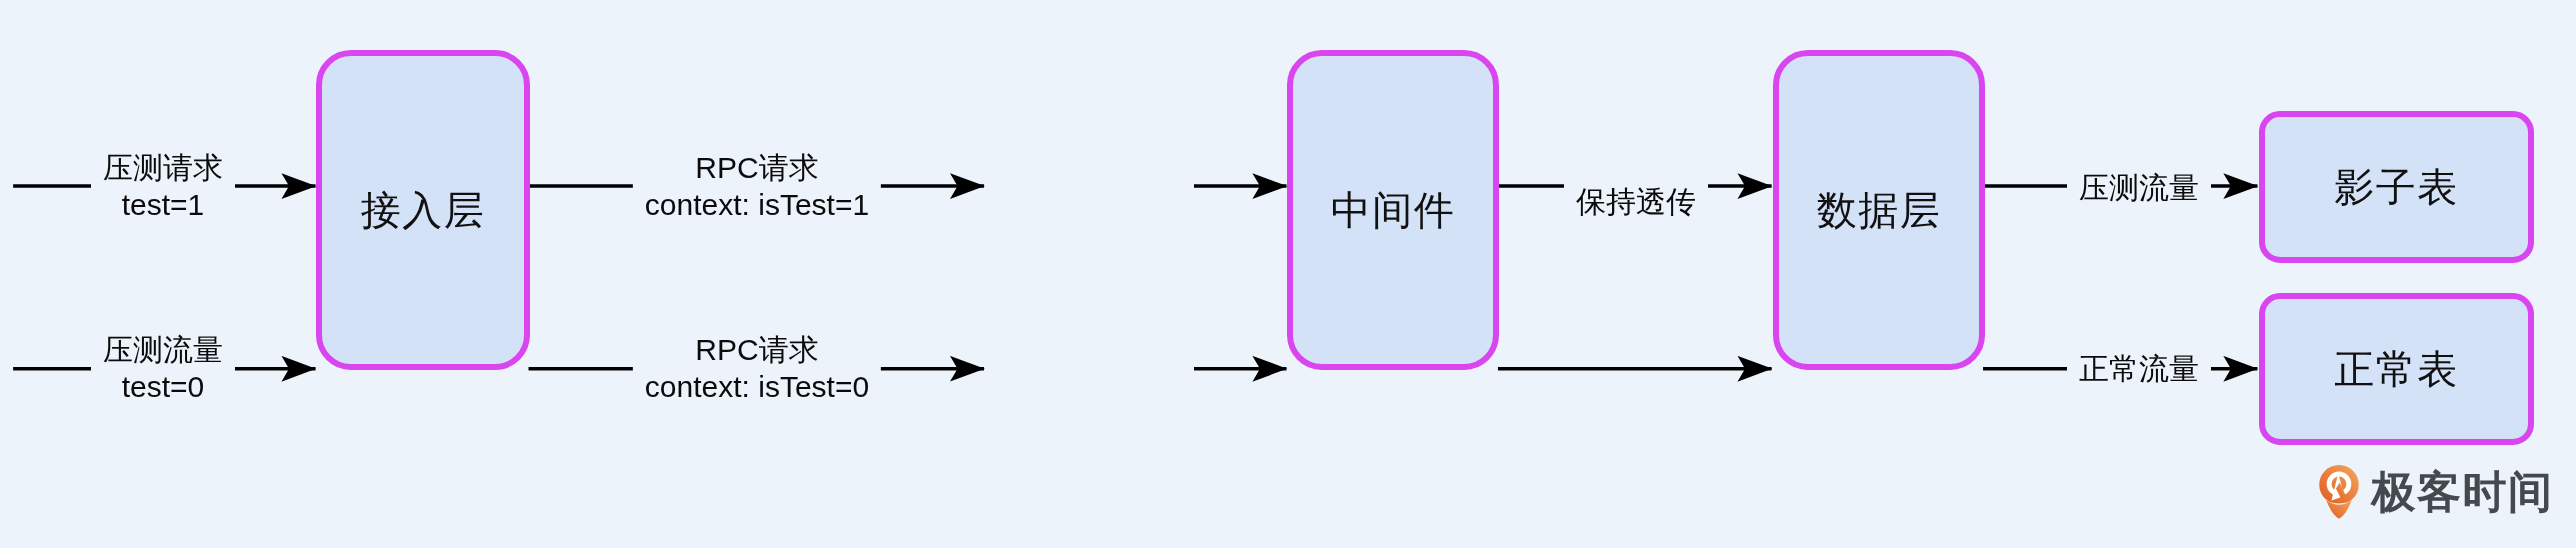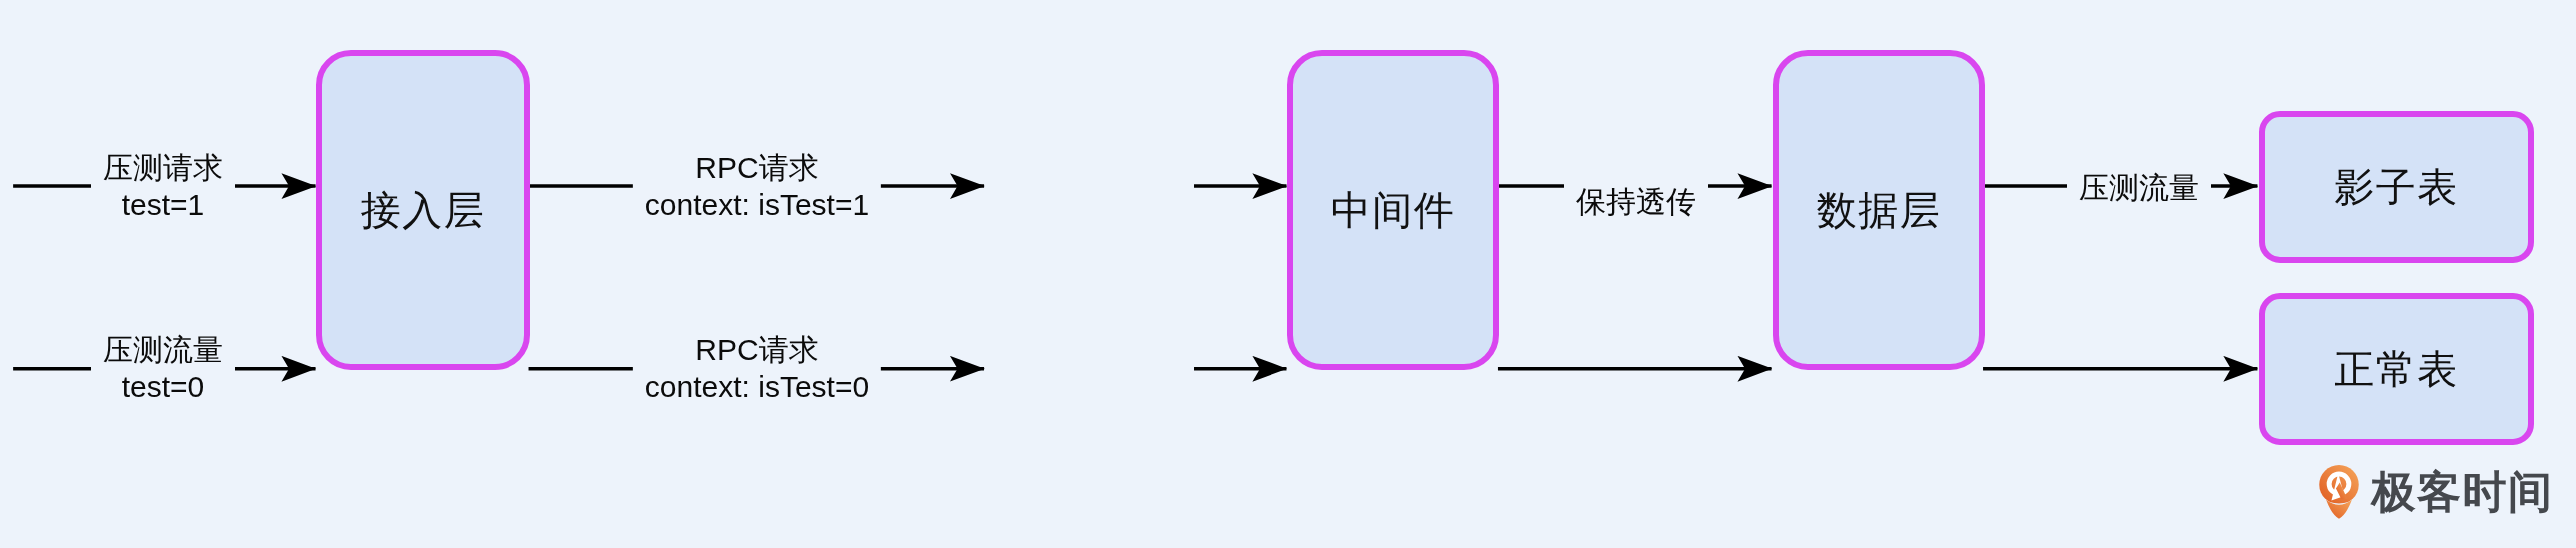--- a/index.html
+++ b/index.html
@@ -79,20 +79,23 @@
   <div class="edge-label" style="left:757px;top:369px;">
     <span>RPC请求</span>
     <span>context: isTest=0</span>
   </div>
   <div class="edge-label" style="left:1636px;top:186px;margin-top:16px;">
     <span>保持透传</span>
   </div>
   <div class="edge-label" style="left:2139px;top:188px;">
     <span>压测流量</span>
   </div>
+  <div class="edge-label" style="left:2139px;top:369px;">
+    <span>正常流量</span>
+  </div>
 
   <div class="logo">
     <svg width="44" height="58" viewBox="0 0 58 76" xmlns="http://www.w3.org/2000/svg">
       <defs>
         <linearGradient id="lg" x1="1" y1="0" x2="0" y2="1">
           <stop offset="0" stop-color="#f6a75c"></stop>
           <stop offset="1" stop-color="#df5a20"></stop>
         </linearGradient>
       </defs>
       <circle cx="29" cy="27" r="26" fill="url(#lg)"></circle>

